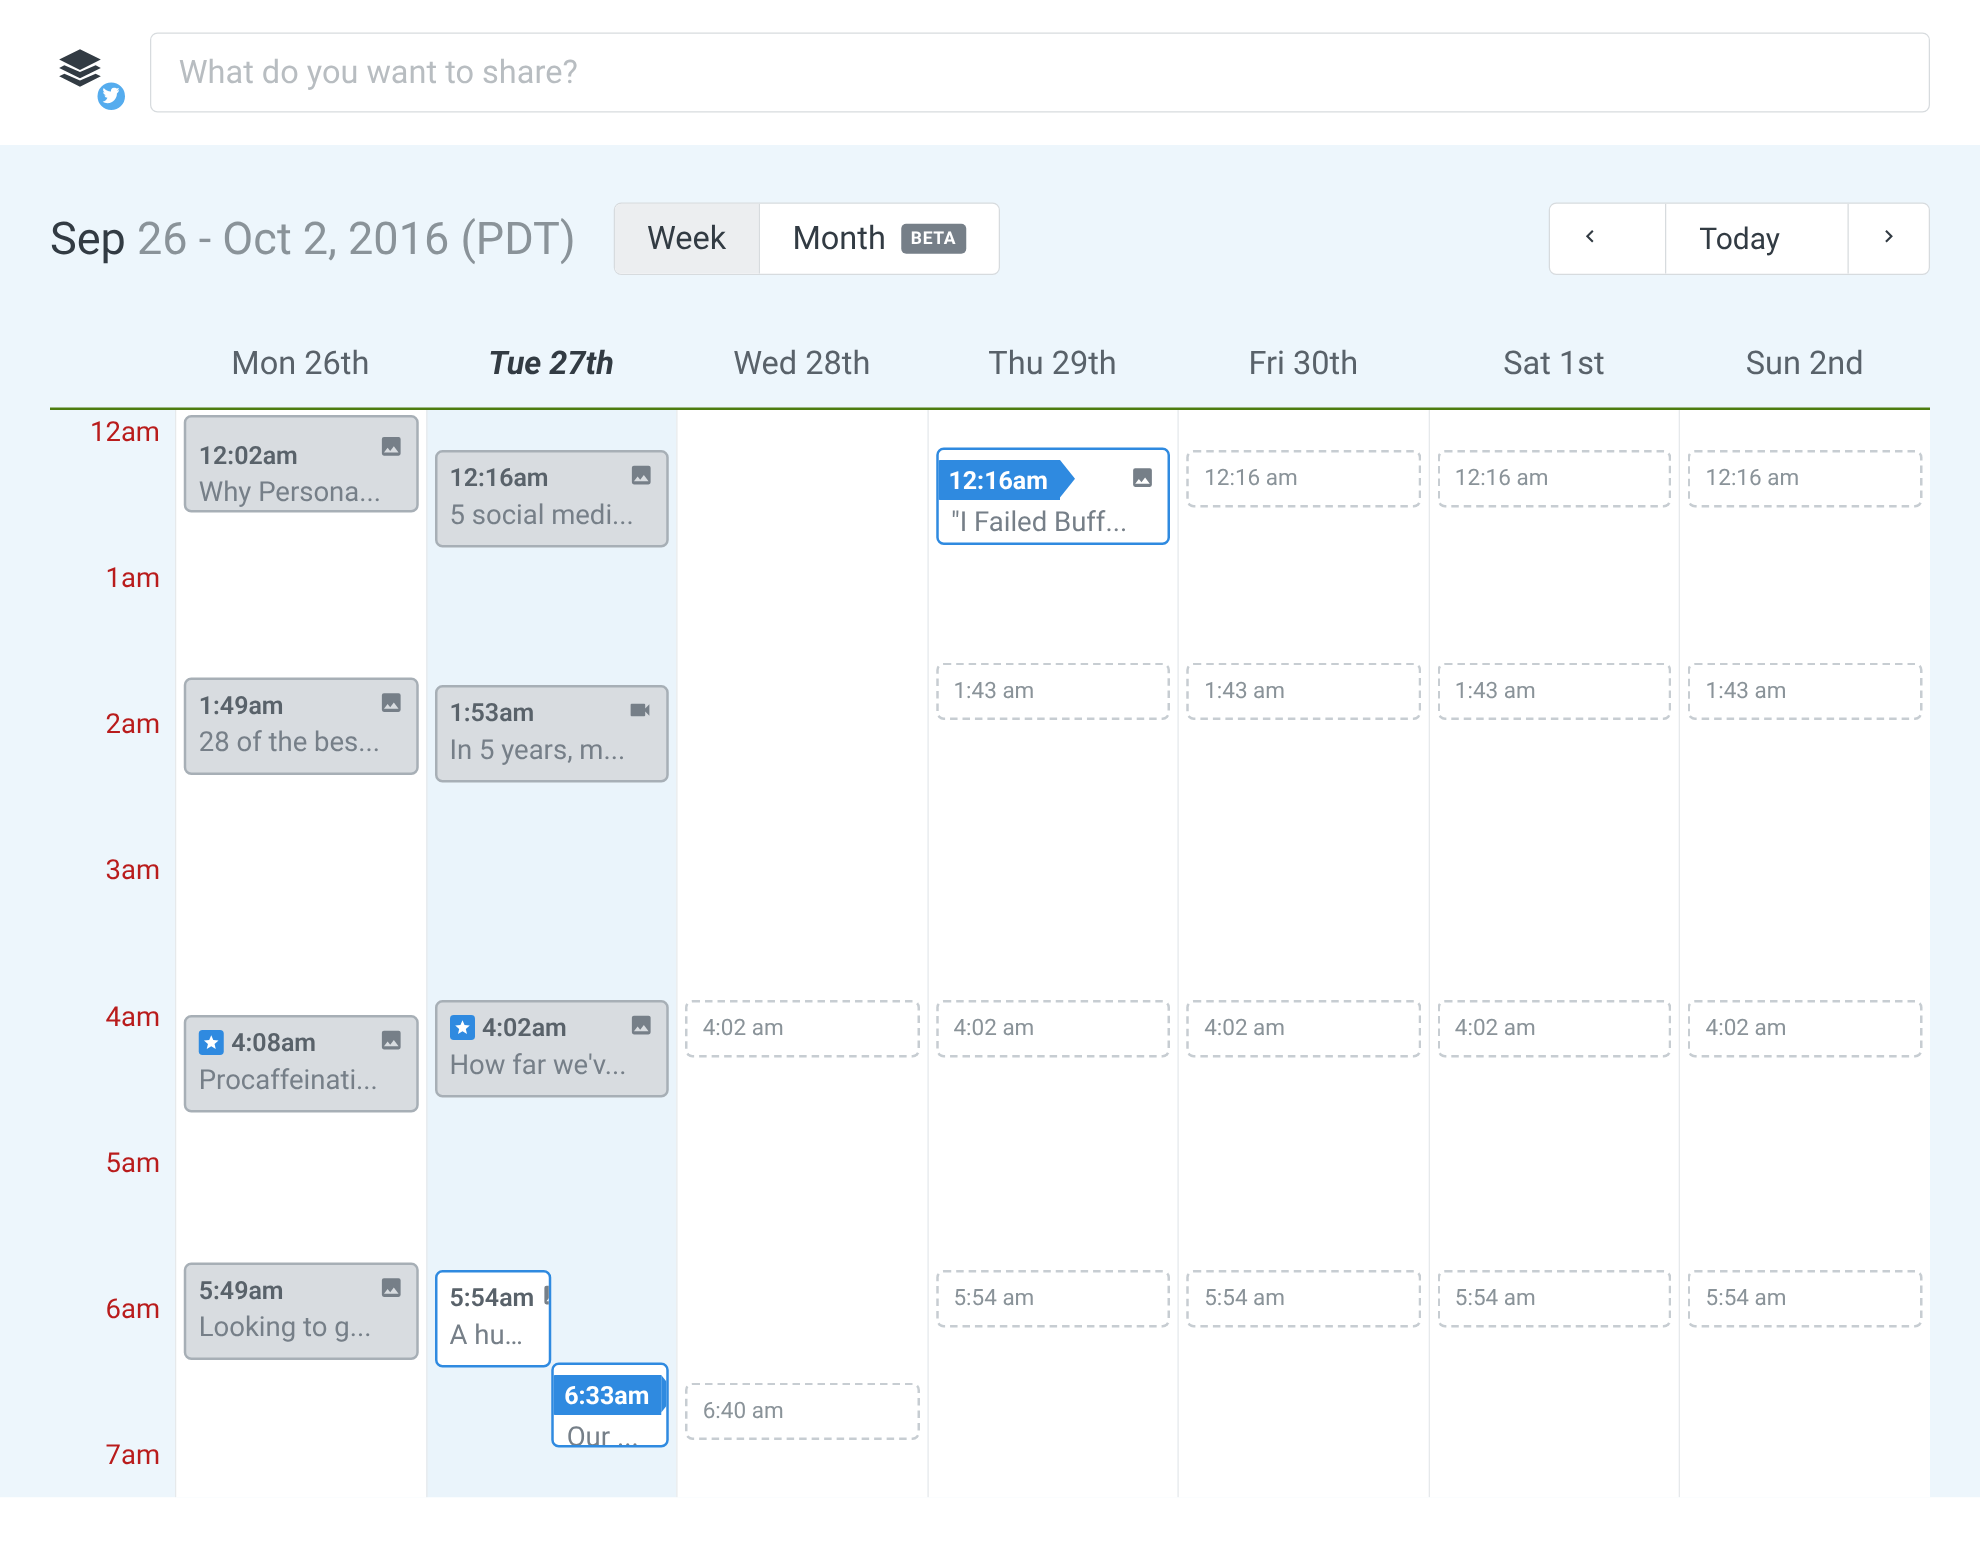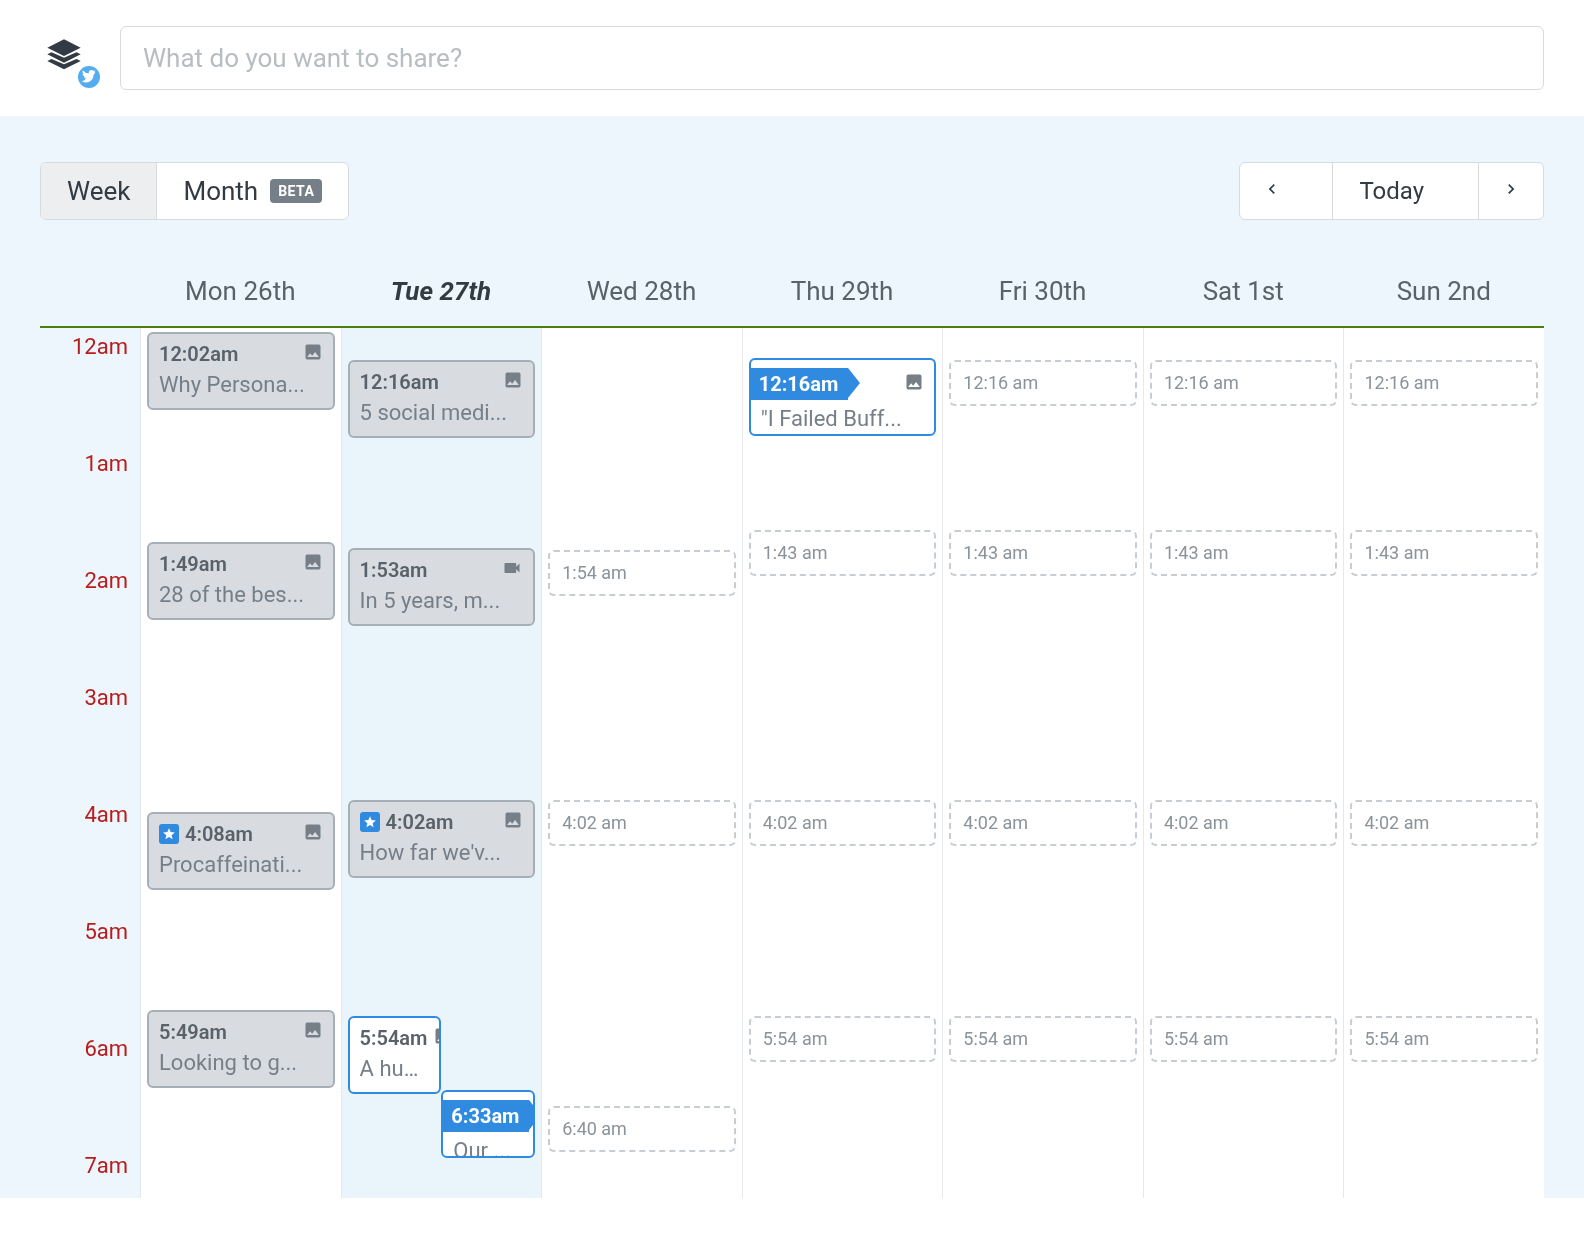--- a/index.html
+++ b/index.html
@@ -293,20 +293,23 @@
         </svg>
     </span>
   </div>
   <div class="composer">
     <span>What do you want to share?</span>
   </div>
 </div>
 
 <div class="main">
   <div class="header-row">
+    <div class="date-range">
+      <span>Sep</span><span class="rest"> 26 - Oct 2, 2016 (PDT)</span>
+    </div>
     <div class="period-toggle">
       <div class="period-btn active">
         <span>Week</span>
       </div>
       <div class="period-btn">
         <span>Month</span>
         <span class="beta-badge">BETA</span>
       </div>
     </div>
     <div class="nav-group">
@@ -348,21 +351,21 @@
           <div class="hour-label" style="top: 369px;">3am</div>
           <div class="hour-label" style="top: 486px;">4am</div>
           <div class="hour-label" style="top: 603px;">5am</div>
           <div class="hour-label" style="top: 720px;">6am</div>
           <div class="hour-label" style="top: 837px;">7am</div>
         </div>
       <div id="cols" style="display:flex;flex:1;">
           <div class="day-col">
             <div class="event event-sent" style="top: 4px; height: 78px;">
               <div class="event-head">
-                <div style="display: flex; align-items: flex-end; gap: 6px;">
+                <div style="display: flex; align-items: flex-end; gap: 6px; margin-top: 10px;">
                   <span class="event-time">12:02am</span>
                 </div>
                 <span class="event-icon"><svg width="20" height="20" viewBox="0 0 24 24">
                     <path fill="#767f88" d="M21 19V5a2 2 0 00-2-2H5a2 2 0 00-2 2v14a2 2 0 002 2h14a2 2 0 002-2zM8.5 13.5l2.5 3 3.5-4.5L19 18H5l3.5-4.5z"></path>
                   </svg></span>
               </div>
               <div class="event-title">Why Persona...</div>
             </div>
             <div class="event event-sent" style="top: 214px; height: 78px;">
               <div class="event-head">
@@ -456,21 +459,20 @@
             <div class="event event-sched event-half" style="top: 762px; height: 68px;">
               <div class="event-head">
                 <div style="display: flex; align-items: center; gap: 6px;">
                   <span class="event-time-badge">6:33am</span>
                 </div>
               </div>
               <div class="event-title">Our ...</div>
             </div>
           </div>
           <div class="day-col">
-            <div class="slot" style="top: 222px; height: 46px;">1:54 am</div>
             <div class="slot" style="top: 472px; height: 46px;">4:02 am</div>
             <div class="slot" style="top: 778px; height: 46px;">6:40 am</div>
           </div>
           <div class="day-col">
             <div class="slot" style="top: 202px; height: 46px;">1:43 am</div>
             <div class="slot" style="top: 472px; height: 46px;">4:02 am</div>
             <div class="slot" style="top: 688px; height: 46px;">5:54 am</div>
             <div class="event event-sched" style="top: 30px; height: 78px;">
               <div class="event-head">
                 <div style="display: flex; align-items: center; gap: 6px;">

